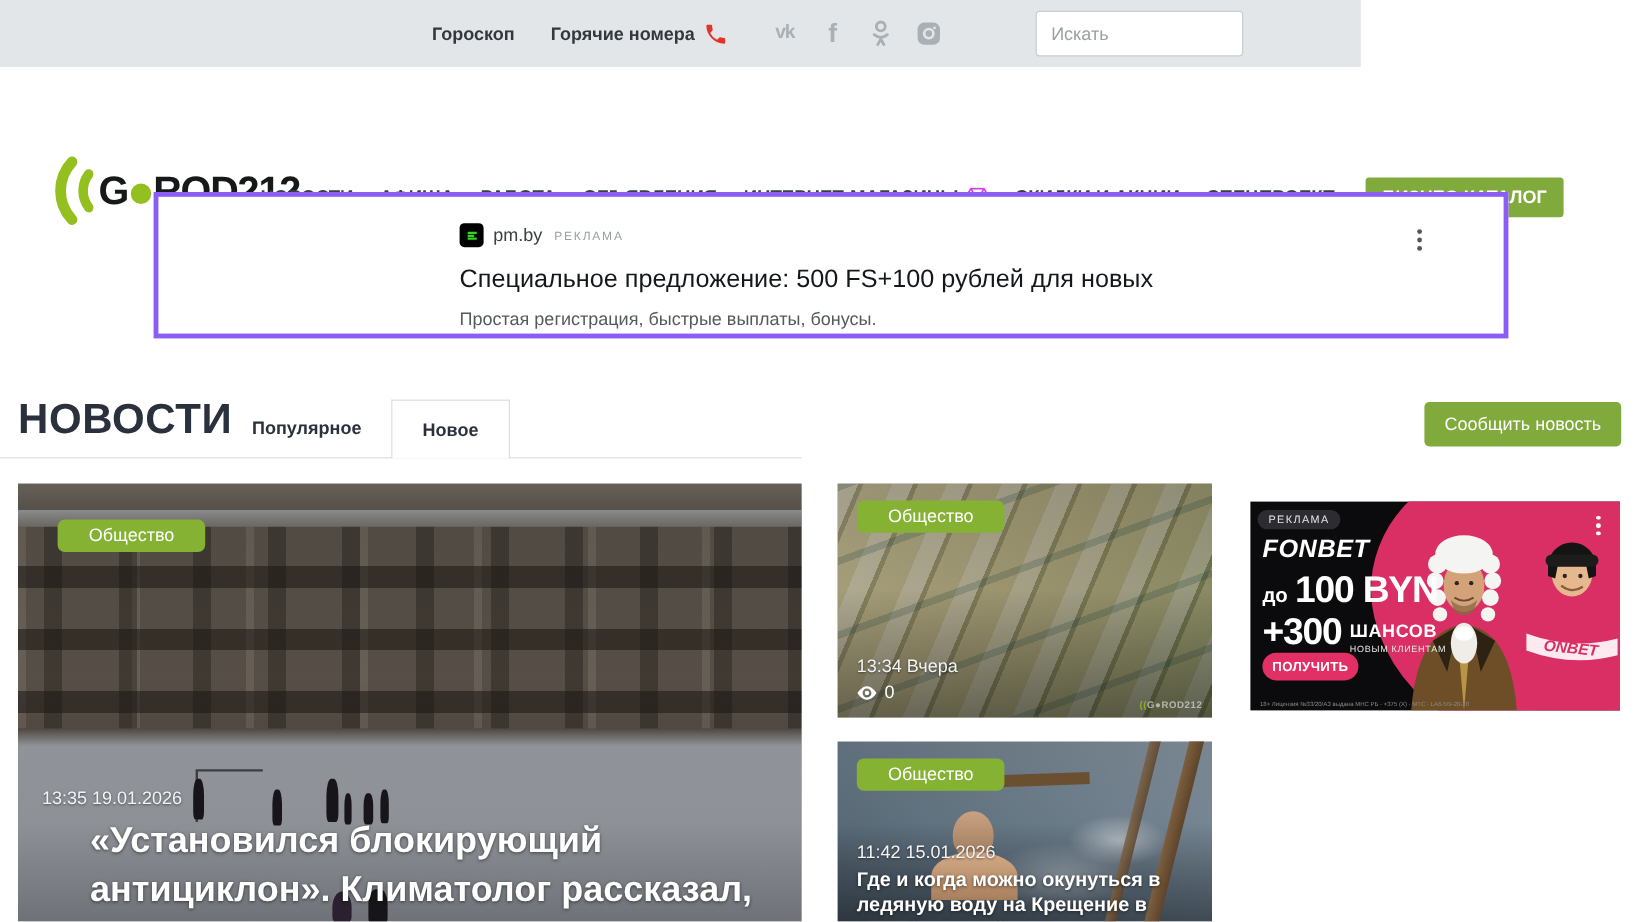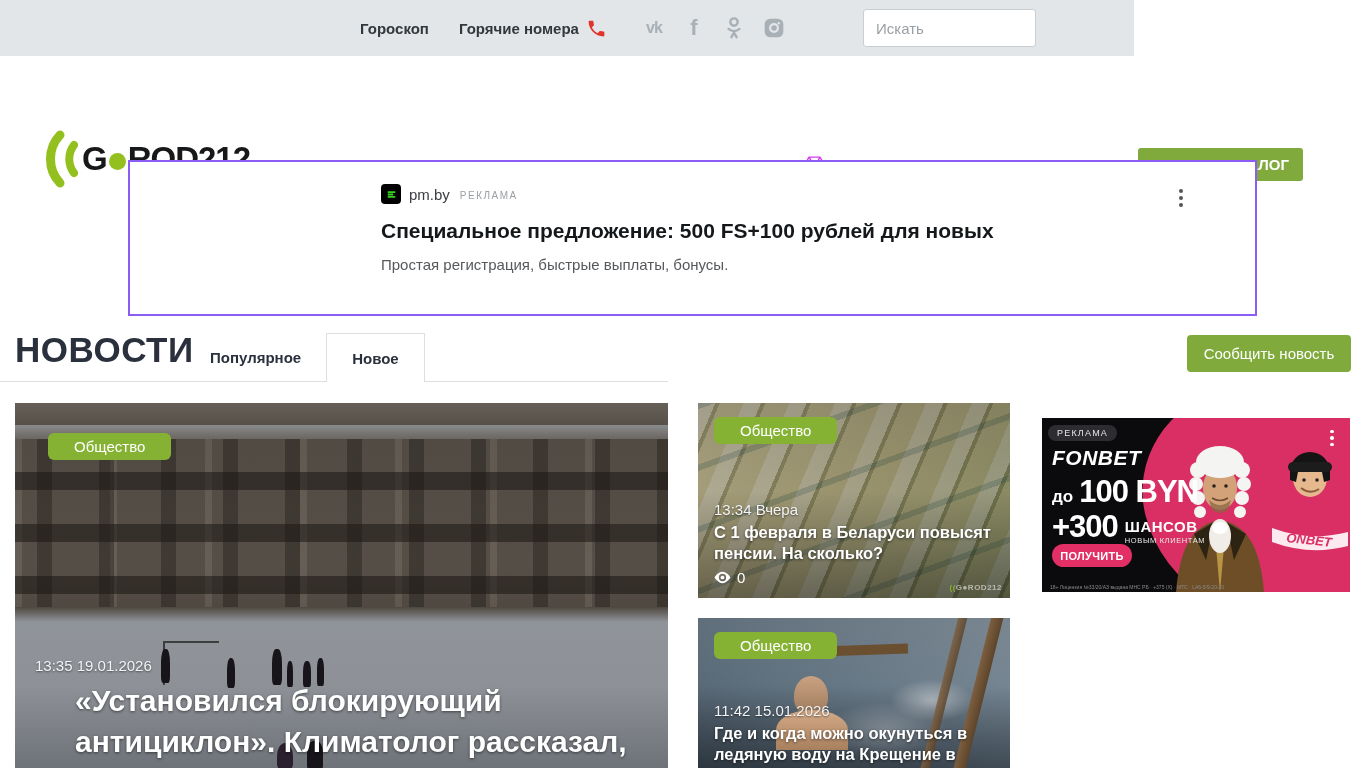--- a/index.html
+++ b/index.html
@@ -29,28 +29,28 @@
   .logo-text { position:relative; font-size:33px; font-weight:800; color:#17181a; letter-spacing:-1px; margin-left:4px; white-space:nowrap; }
   .logo-dot { display:inline-block; width:17px; height:17px; border-radius:50%; background:#93c01f; margin:0 2px; }
   .logo-by { position:absolute; right:-2px; bottom:-11px; font-size:9px; font-weight:normal; letter-spacing:1px; color:#9aa0a5; }
   .mainnav { position:absolute; left:217px; top:92px; display:flex; align-items:center; }
   .nav-item { font-size:15.5px; font-weight:bold; color:#394047; margin-right:22px; cursor:pointer; white-space:nowrap; display:flex; align-items:center; }
   .gem { width:19px; height:17px; margin-left:6px; }
   .catalog-btn { display:inline-block; background:#80ab3c; color:#fff; font-size:15px; font-weight:bold;
     padding:8px 14px; border-radius:3px; margin-left:4px; cursor:pointer; white-space:nowrap; }
 
   
-  .top-ad { position:absolute; left:128px; top:160px; width:1129px; height:156px; background:#fff;
-    border:2px solid #8b5cf6; overflow:hidden; }
+  .top-ad { position:absolute; left:128px; top:160px; width:1129px; height:122px; background:#fff;
+    border:4px solid #8b5cf6; overflow:hidden; }
   .top-ad-content { position:absolute; left:251px; top:22px; width:800px; }
   .ad-row1 { display:flex; align-items:center; }
   .pm-ico { width:20px; height:20px; background:#000; border-radius:4px; display:flex; align-items:center; justify-content:center; margin-right:8px; }
   .pm-name { font-size:15px; color:#3c4043; }
   .ad-label { font-size:10px; color:#9aa0a5; letter-spacing:1.5px; margin-left:10px; margin-top:2px; }
-  .ad-title { margin-top:15px; font-size:21px; font-weight:bold; color:#15181b; }
+  .ad-title { margin-top:15px; font-size:21px; font-weight:normal; color:#15181b; }
   .ad-sub { margin-top:13px; font-size:15px; color:#56595c; }
   .kebab { position:absolute; display:flex; flex-direction:column; align-items:center; cursor:pointer; }
   .kebab i { width:4px; height:4px; border-radius:50%; background:#555; margin:1.6px 0; }
   .top-ad .kebab { left:1049px; top:25px; }
 
   
   .news-h1 { position:absolute; left:15px; top:330px; font-size:35px; font-weight:800; color:#2a313d; letter-spacing:0.5px; }
   .tabs-underline { position:absolute; left:0; top:381px; width:668px; height:1px; background:#dcdfe2; }
   .tabs { position:absolute; left:185px; top:333px; display:flex; }
   .tab { height:49px; padding:0 25px; display:flex; align-items:center; font-size:15px; font-weight:bold; color:#2a313d; cursor:pointer; }
@@ -262,21 +262,20 @@
     <div class="c-title">«Установился блокирующий антициклон». Климатолог рассказал, почему в Беларусь пришли морозы</div>
   </div>
 </div>
 
 <div class="card card-2">
   <div class="scene-money"></div>
   <div class="card-dim"></div>
   <span class="badge">Общество</span>
   <div class="card-text">
     <div class="c-time">13:34 Вчера</div>
-    <div class="c-title">С 1 февраля в Беларуси повысят пенсии. На сколько?</div>
     <div class="views">
       <svg width="17" height="13" viewBox="0 0 24 16" fill="#fff">
         <path d="M12 0C5.5 0 .8 8 .8 8S5.5 16 12 16 23.2 8 23.2 8 18.5 0 12 0zm0 13.2A5.2 5.2 0 1 1 12 2.8a5.2 5.2 0 0 1 0 10.4z"></path>
         <circle cx="12" cy="8" r="2.6"></circle>
       </svg>
       <span>0</span>
     </div>
   </div>
   <div class="watermark"><b>((</b><span>G●ROD212</span></div>
 </div>

